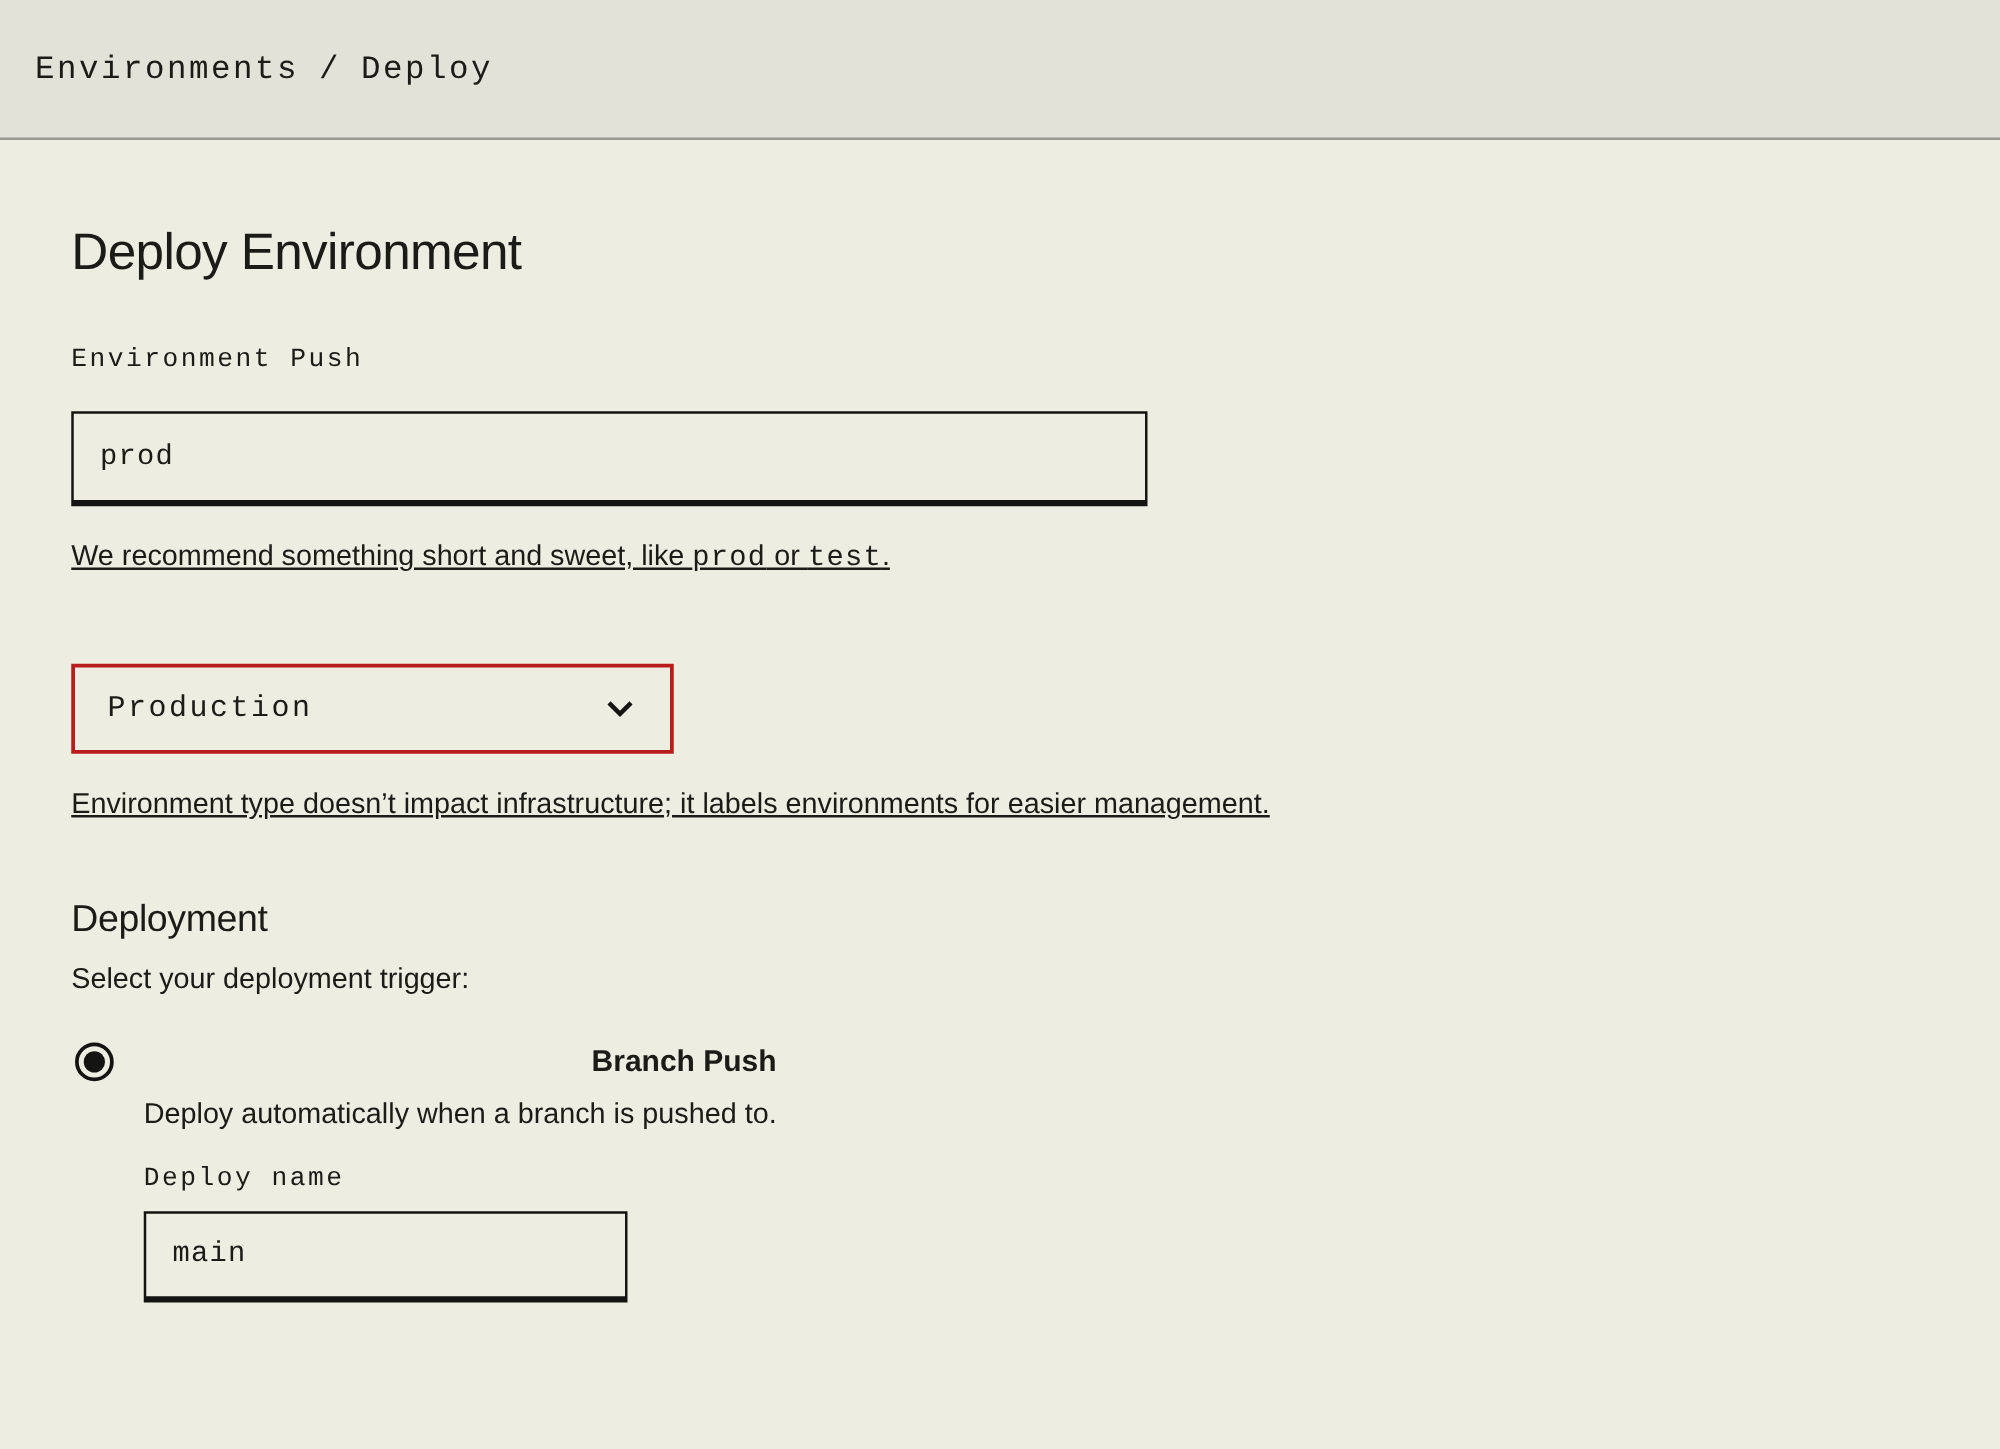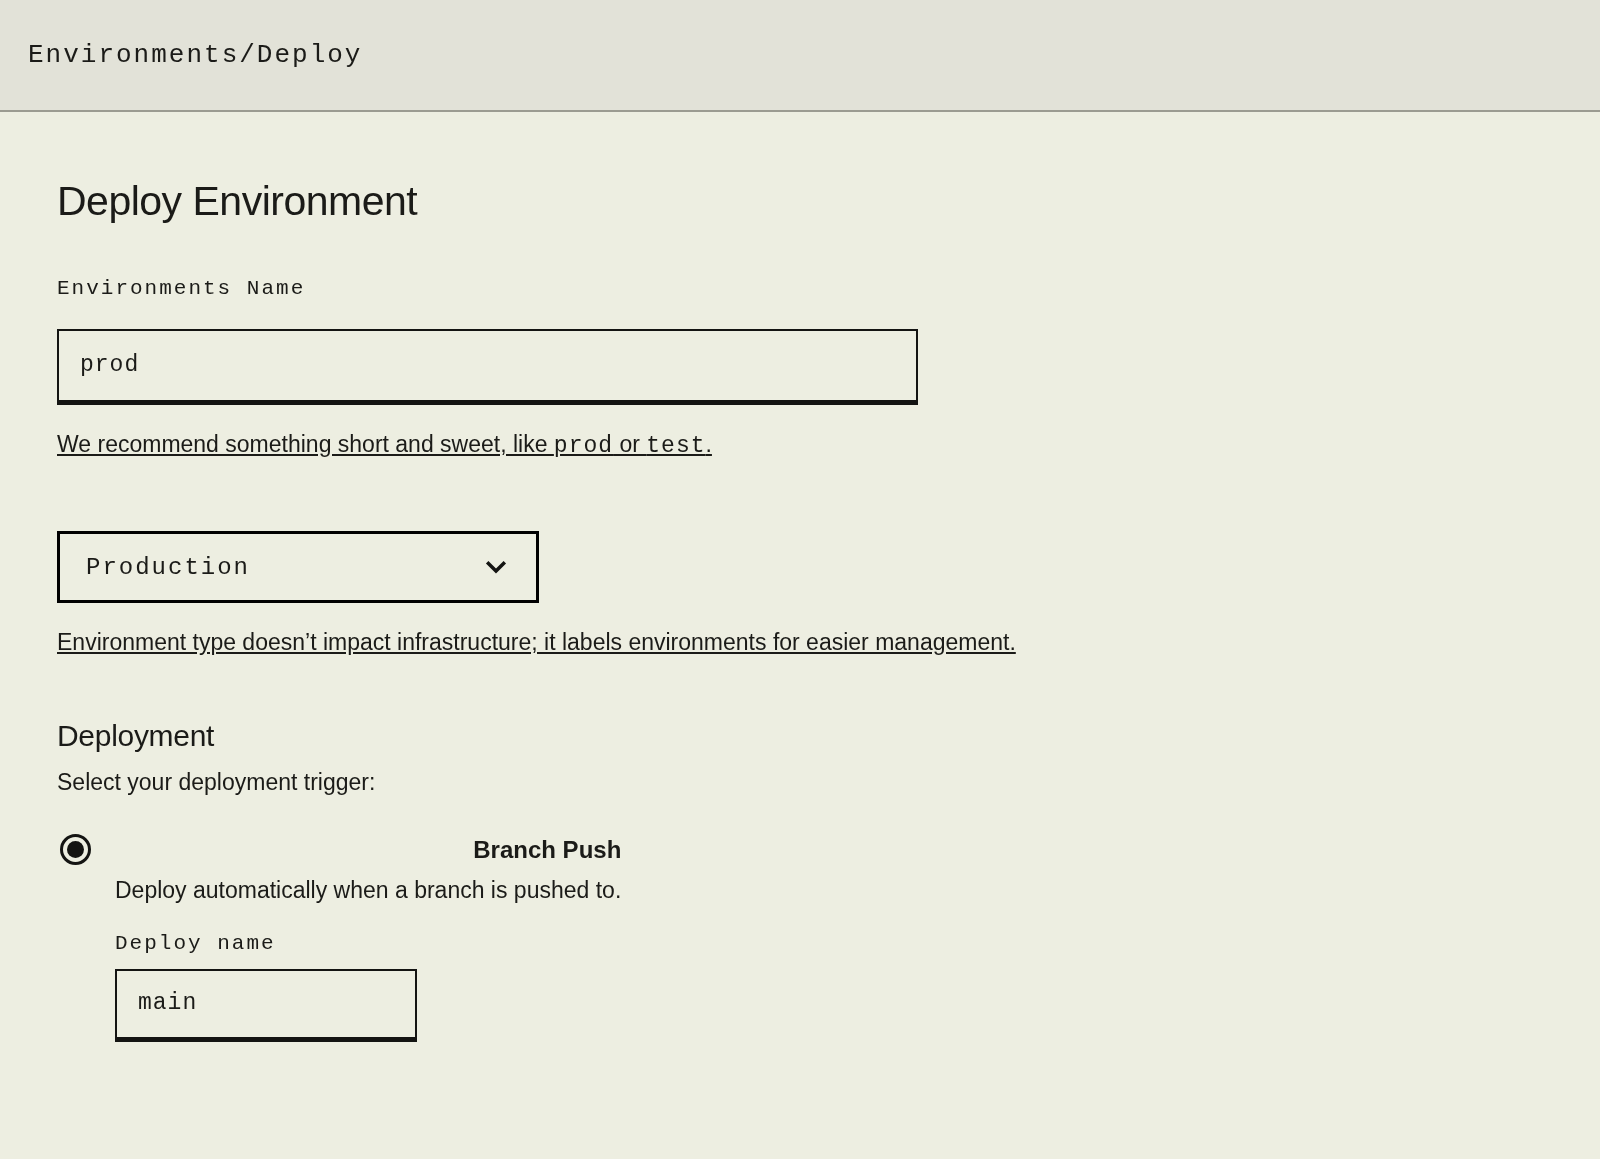--- a/index.html
+++ b/index.html
@@ -18,20 +18,21 @@
     height: 112px;
     background: #e2e2d8;
     border-bottom: 2px solid #9b9b91;
     display: flex;
     align-items: center;
     padding-left: 28px;
   }
   .breadcrumb {
     display: flex;
     align-items: center;
+    gap: 16px;
     font-family: "Liberation Mono", monospace;
     font-size: 26px;
     letter-spacing: 2px;
     color: #1b1b18;
   }
   .breadcrumb .crumb { cursor: pointer; }
 
   
   .content {
     padding: 66px 0 0 57px;
@@ -82,21 +83,21 @@
     letter-spacing: 1px;
     font-weight: 400;
   }
 
   .env-type-field { margin-top: 66px; }
   .env-type-field .mono-label { margin-bottom: 28px; }
 
   .select-box {
     width: 482px;
     height: 72px;
-    border: 3px solid #000000;
+    border: 3px solid #b91c1c;
     display: flex;
     align-items: center;
     justify-content: space-between;
     padding: 12px 26px;
     font-family: "Liberation Mono", monospace;
     font-size: 24px;
     letter-spacing: 2px;
     cursor: pointer;
     background: transparent;
   }
@@ -145,39 +146,39 @@
     line-height: 31px;
     cursor: pointer;
     text-align: right;
   }
   .option-desc {
     font-size: 23px;
     margin-top: 12px;
   }
   .branch-field { margin-top: 28px; }
   .branch-field .mono-label { margin-bottom: 14px; }
-  .branch-input { width: 302px; height: 73px; }
+  .branch-input { width: 387px; height: 73px; }
 </style>
 </head>
 <body>
 
 <header class="header-bar">
   <nav class="breadcrumb">
     <span class="crumb">Environments</span>
     <span class="sep">/</span>
     <span class="crumb current">Deploy</span>
   </nav>
 </header>
 
 <main class="content">
 
   <h1 class="page-title">Deploy Environment</h1>
 
   <div class="field">
-    <label class="mono-label">Environments Name</label>
+    <label class="mono-label">Environment Push</label>
     <input type="text" class="text-input env-name-input" value="prod" style="">
     <p class="help">
       <span>We recommend something short and sweet, like </span><code>prod</code><span> or </span><code>test</code><span>.</span><br>
     </p>
   </div>
 
   <div class="field env-type-field">
     <div class="select-box">
       <span class="select-value">Production</span>
       <svg viewBox="0 0 24 24">

